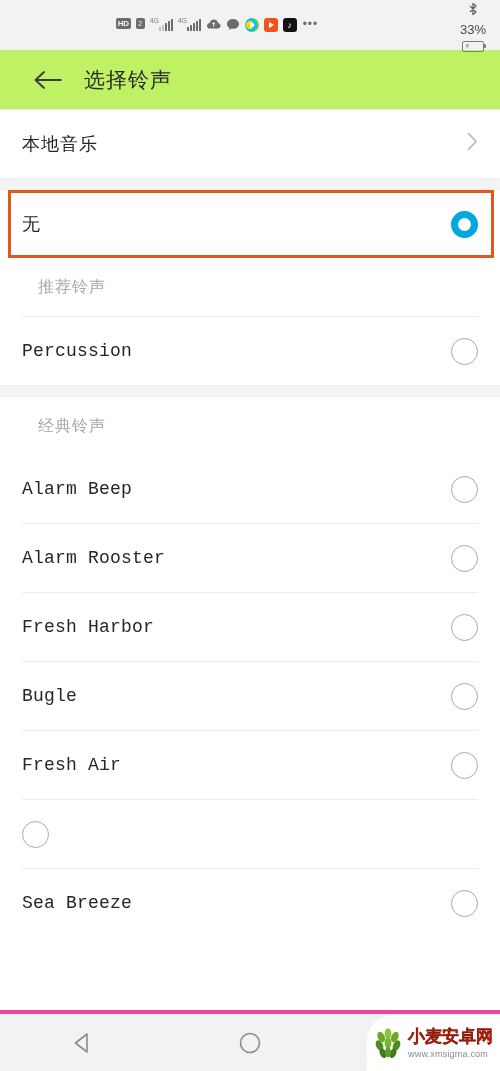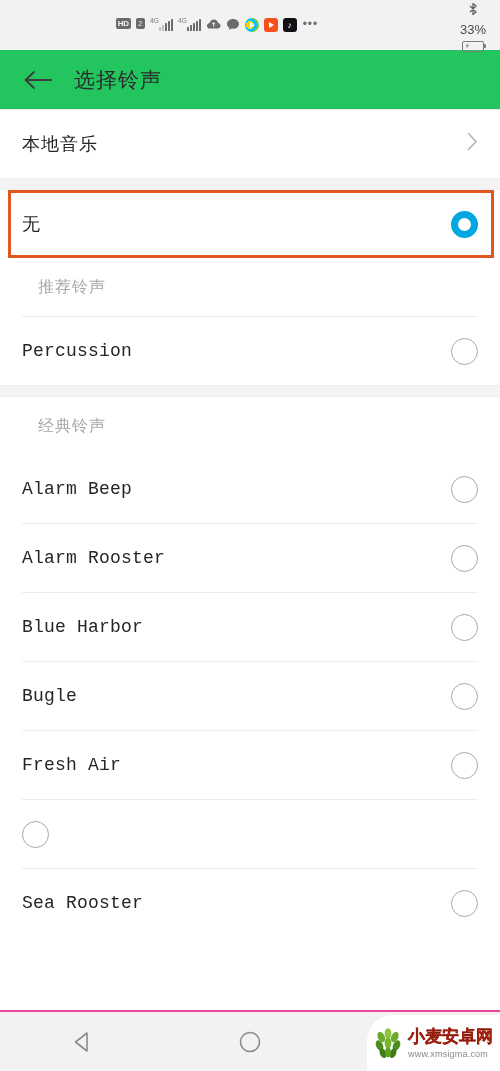--- a/index.html
+++ b/index.html
@@ -171,24 +171,24 @@
     left: 1.5px; top: 1px;
     color: #4e7c3a;
     font-size: 8px;
     line-height: 8px;
   }
   .clock { color: #a21caf; font-size: 11px; line-height: 1; margin-left: 2px; }
 
   
   .app-bar {
     height: 60px;
-    background: #22c55e;
-    display: flex;
-    align-items: center;
-    padding: 0 20px;
+    background: #bef264;
+    display: flex;
+    align-items: center;
+    padding: 0 30px;
     flex: 0 0 auto;
     border-bottom: 1px solid #ececec;
   }
   .back-arrow {
     width: 34px; height: 34px;
     display: flex; align-items: center; justify-content: center;
     cursor: pointer;
     color: #3c3c3c;
   }
   .page-title {
@@ -283,21 +283,21 @@
 
   
   .nav-bar {
     height: 61px;
     background: #f2f2f2;
     display: flex;
     align-items: center;
     justify-content: space-around;
     flex: 0 0 auto;
     position: relative;
-    border-top: 2px solid #ec4899;
+    border-top: 4px solid #ec4899;
   }
   .nav-btn {
     width: 70px;
     height: 48px;
     display: flex;
     align-items: center;
     justify-content: center;
     cursor: pointer;
   }
 
@@ -448,21 +448,21 @@
     </div>
     <div class="divider"></div>
 
     <div class="row">
       <div class="row-label">Alarm Rooster</div>
       <div class="radio"></div>
     </div>
     <div class="divider"></div>
 
     <div class="row">
-      <div class="row-label">Blue Harbor</div>
+      <div class="row-label">Fresh Harbor</div>
       <div class="radio"></div>
     </div>
     <div class="divider"></div>
 
     <div class="row">
       <div class="row-label">Bugle</div>
       <div class="radio"></div>
     </div>
     <div class="divider"></div>
 
@@ -471,21 +471,21 @@
       <div class="radio"></div>
     </div>
     <div class="divider"></div>
 
     <div class="row">
       <div class="radio"></div>
     </div>
     <div class="divider"></div>
 
     <div class="row">
-      <div class="row-label">Sea Rooster</div>
+      <div class="row-label">Sea Breeze</div>
       <div class="radio"></div>
     </div>
   </div>
 
   <div class="nav-bar">
     <div class="nav-btn">
       <svg width="26" height="26" viewBox="0 0 26 26">
         <path d="M17 4L5.5 13 17 22z" fill="none" stroke="#8c8c8c" stroke-width="1.6" stroke-linejoin="round"></path>
       </svg>
     </div>

